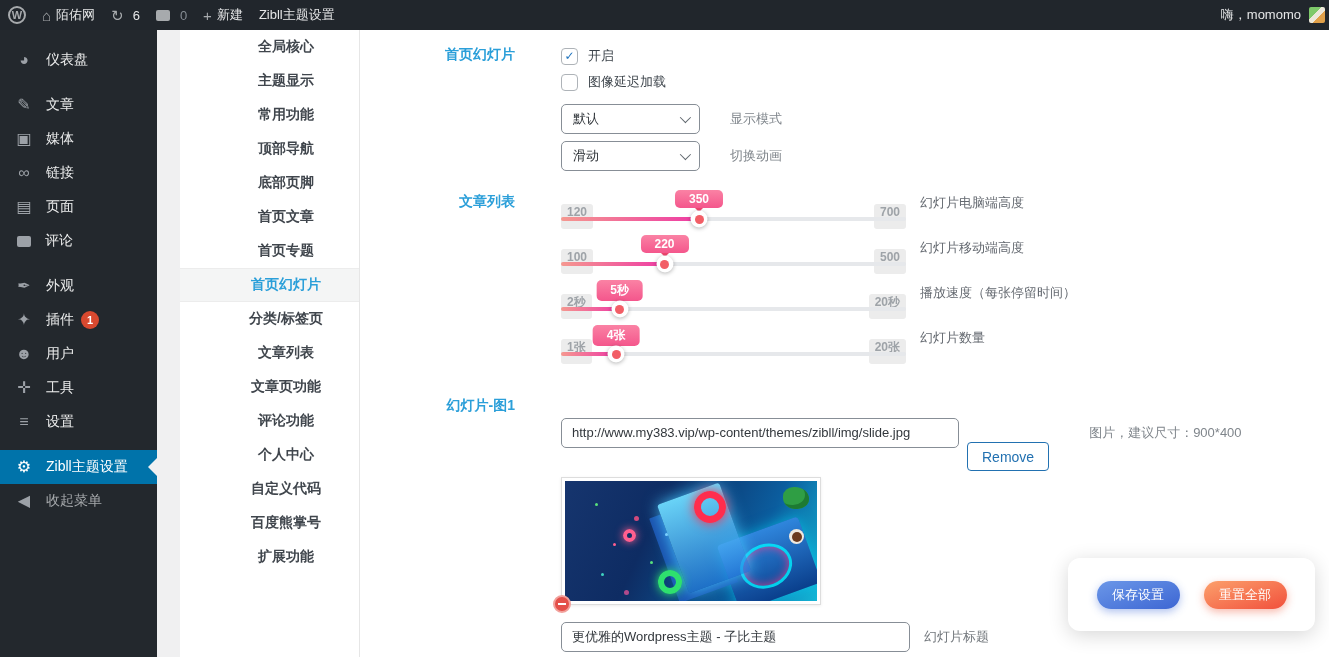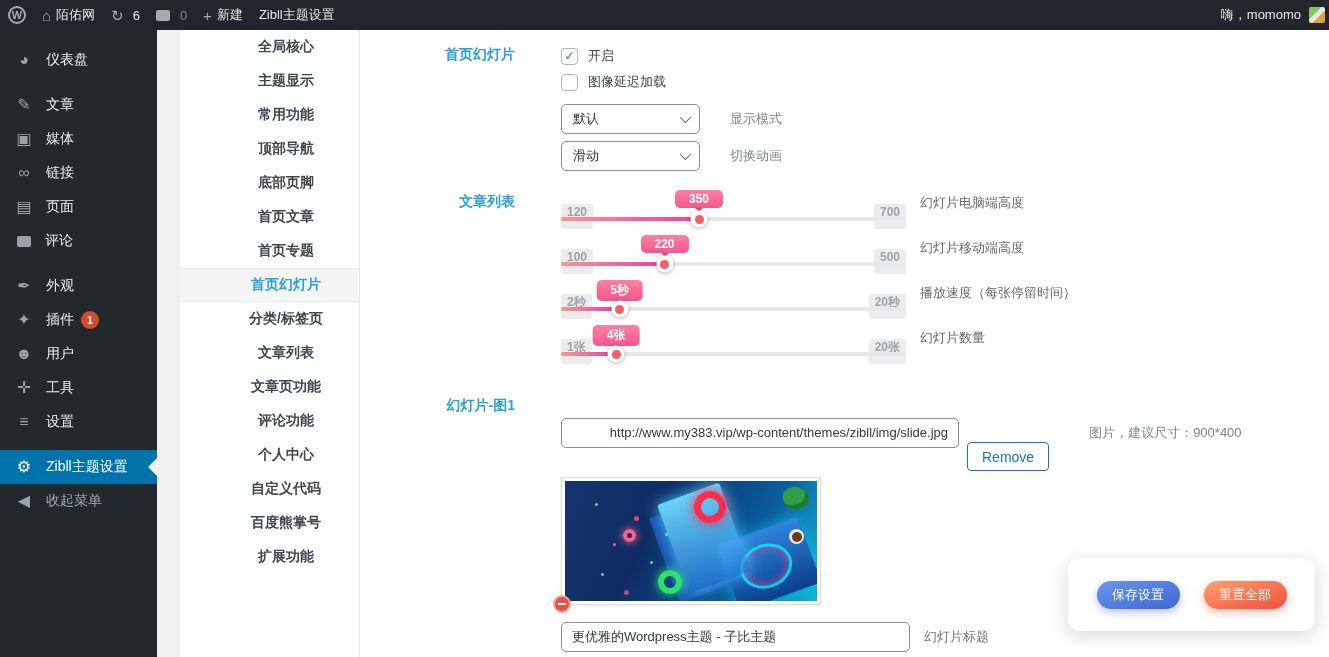--- a/index.html
+++ b/index.html
@@ -71,21 +71,21 @@
   .track { position:absolute; left:0; right:0; top:25px; height:4px; border-radius:2px; background:#e6e8eb; }
   .fill { height:100%; border-radius:2px; width:var(--pct,40%); background:linear-gradient(90deg,#f59890,#ee3ba4); }
   .knob { position:absolute; top:27px; left:var(--pct,40%); transform:translate(-50%,-50%); width:17px; height:17px; border-radius:50%; background:#fff; box-shadow:0 1px 4px rgba(0,0,0,.3); cursor:pointer; }
   .knob::after { content:''; position:absolute; left:50%; top:50%; transform:translate(-50%,-50%); width:9px; height:9px; border-radius:50%; background:#f25e66; }
   .slider-label { margin-left:14px; padding-top:2px; color:#646970; }
 
   
   .row3 { margin-top:22px; }
   .url-line { display:flex; align-items:center; }
   .text-input { height:30px; border:1.5px solid #878e96; border-radius:5px; padding:0 10px; font-size:13px; color:#32373c; font-family:"Liberation Sans","DejaVu Sans",sans-serif; background:#fff; }
-  .url-input { width:398px;text-align:right; }
+  .url-input { width:398px; }
   .remove-btn { margin-left:8px; height:29px; padding:0 14px; border:1.5px solid #2271b1; border-radius:4px; background:#fff; color:#2271b1; font-size:14px; cursor:pointer; font-family:inherit;margin-top:48px; }
   .hint { margin-left:40px; color:#7f858b; }
 
   .img-frame { margin-top:6px; width:260px; height:128px; background:#fff; border:1px solid #ddd; padding:3px; position:relative; box-shadow:0 1px 3px rgba(0,0,0,.08); cursor:pointer; }
   .slide-art { width:100%; height:100%; position:relative; overflow:hidden; background:linear-gradient(115deg,#16356e 0%,#0e2c63 35%,#0b5d9e 72%,#14b6d6 100%); }
   .screens { position:absolute; left:42%; top:8%; width:26%; height:78%; transform:rotate(-20deg); background:linear-gradient(180deg,rgba(110,220,255,.95),rgba(40,130,230,.65)); border-radius:3px; box-shadow:0 0 16px rgba(70,200,255,.9), -14px 8px 0 -2px rgba(30,90,190,.8); }
   .laptop { position:absolute; right:2%; bottom:2%; width:34%; height:58%; transform:rotate(-20deg); background:linear-gradient(180deg,#2f86dd,#0a3f8c); border-radius:4px; box-shadow:0 0 14px rgba(0,220,255,.55); }
   .laptop::after { content:''; position:absolute; left:15%; top:20%; width:55%; height:55%; border-radius:50%; border:3px solid rgba(0,240,255,.8); box-shadow:0 0 10px rgba(255,60,140,.8) inset; }
   .ring-red { position:absolute; left:51%; top:8%; width:32px; height:32px; border-radius:50%; border:7px solid #ff2d4d; box-shadow:0 0 12px #ff2d4d; }
   .ring-green { position:absolute; left:37%; bottom:6%; width:24px; height:24px; border-radius:50%; border:6px solid #2ee06e; box-shadow:0 0 10px #2ee06e; }

